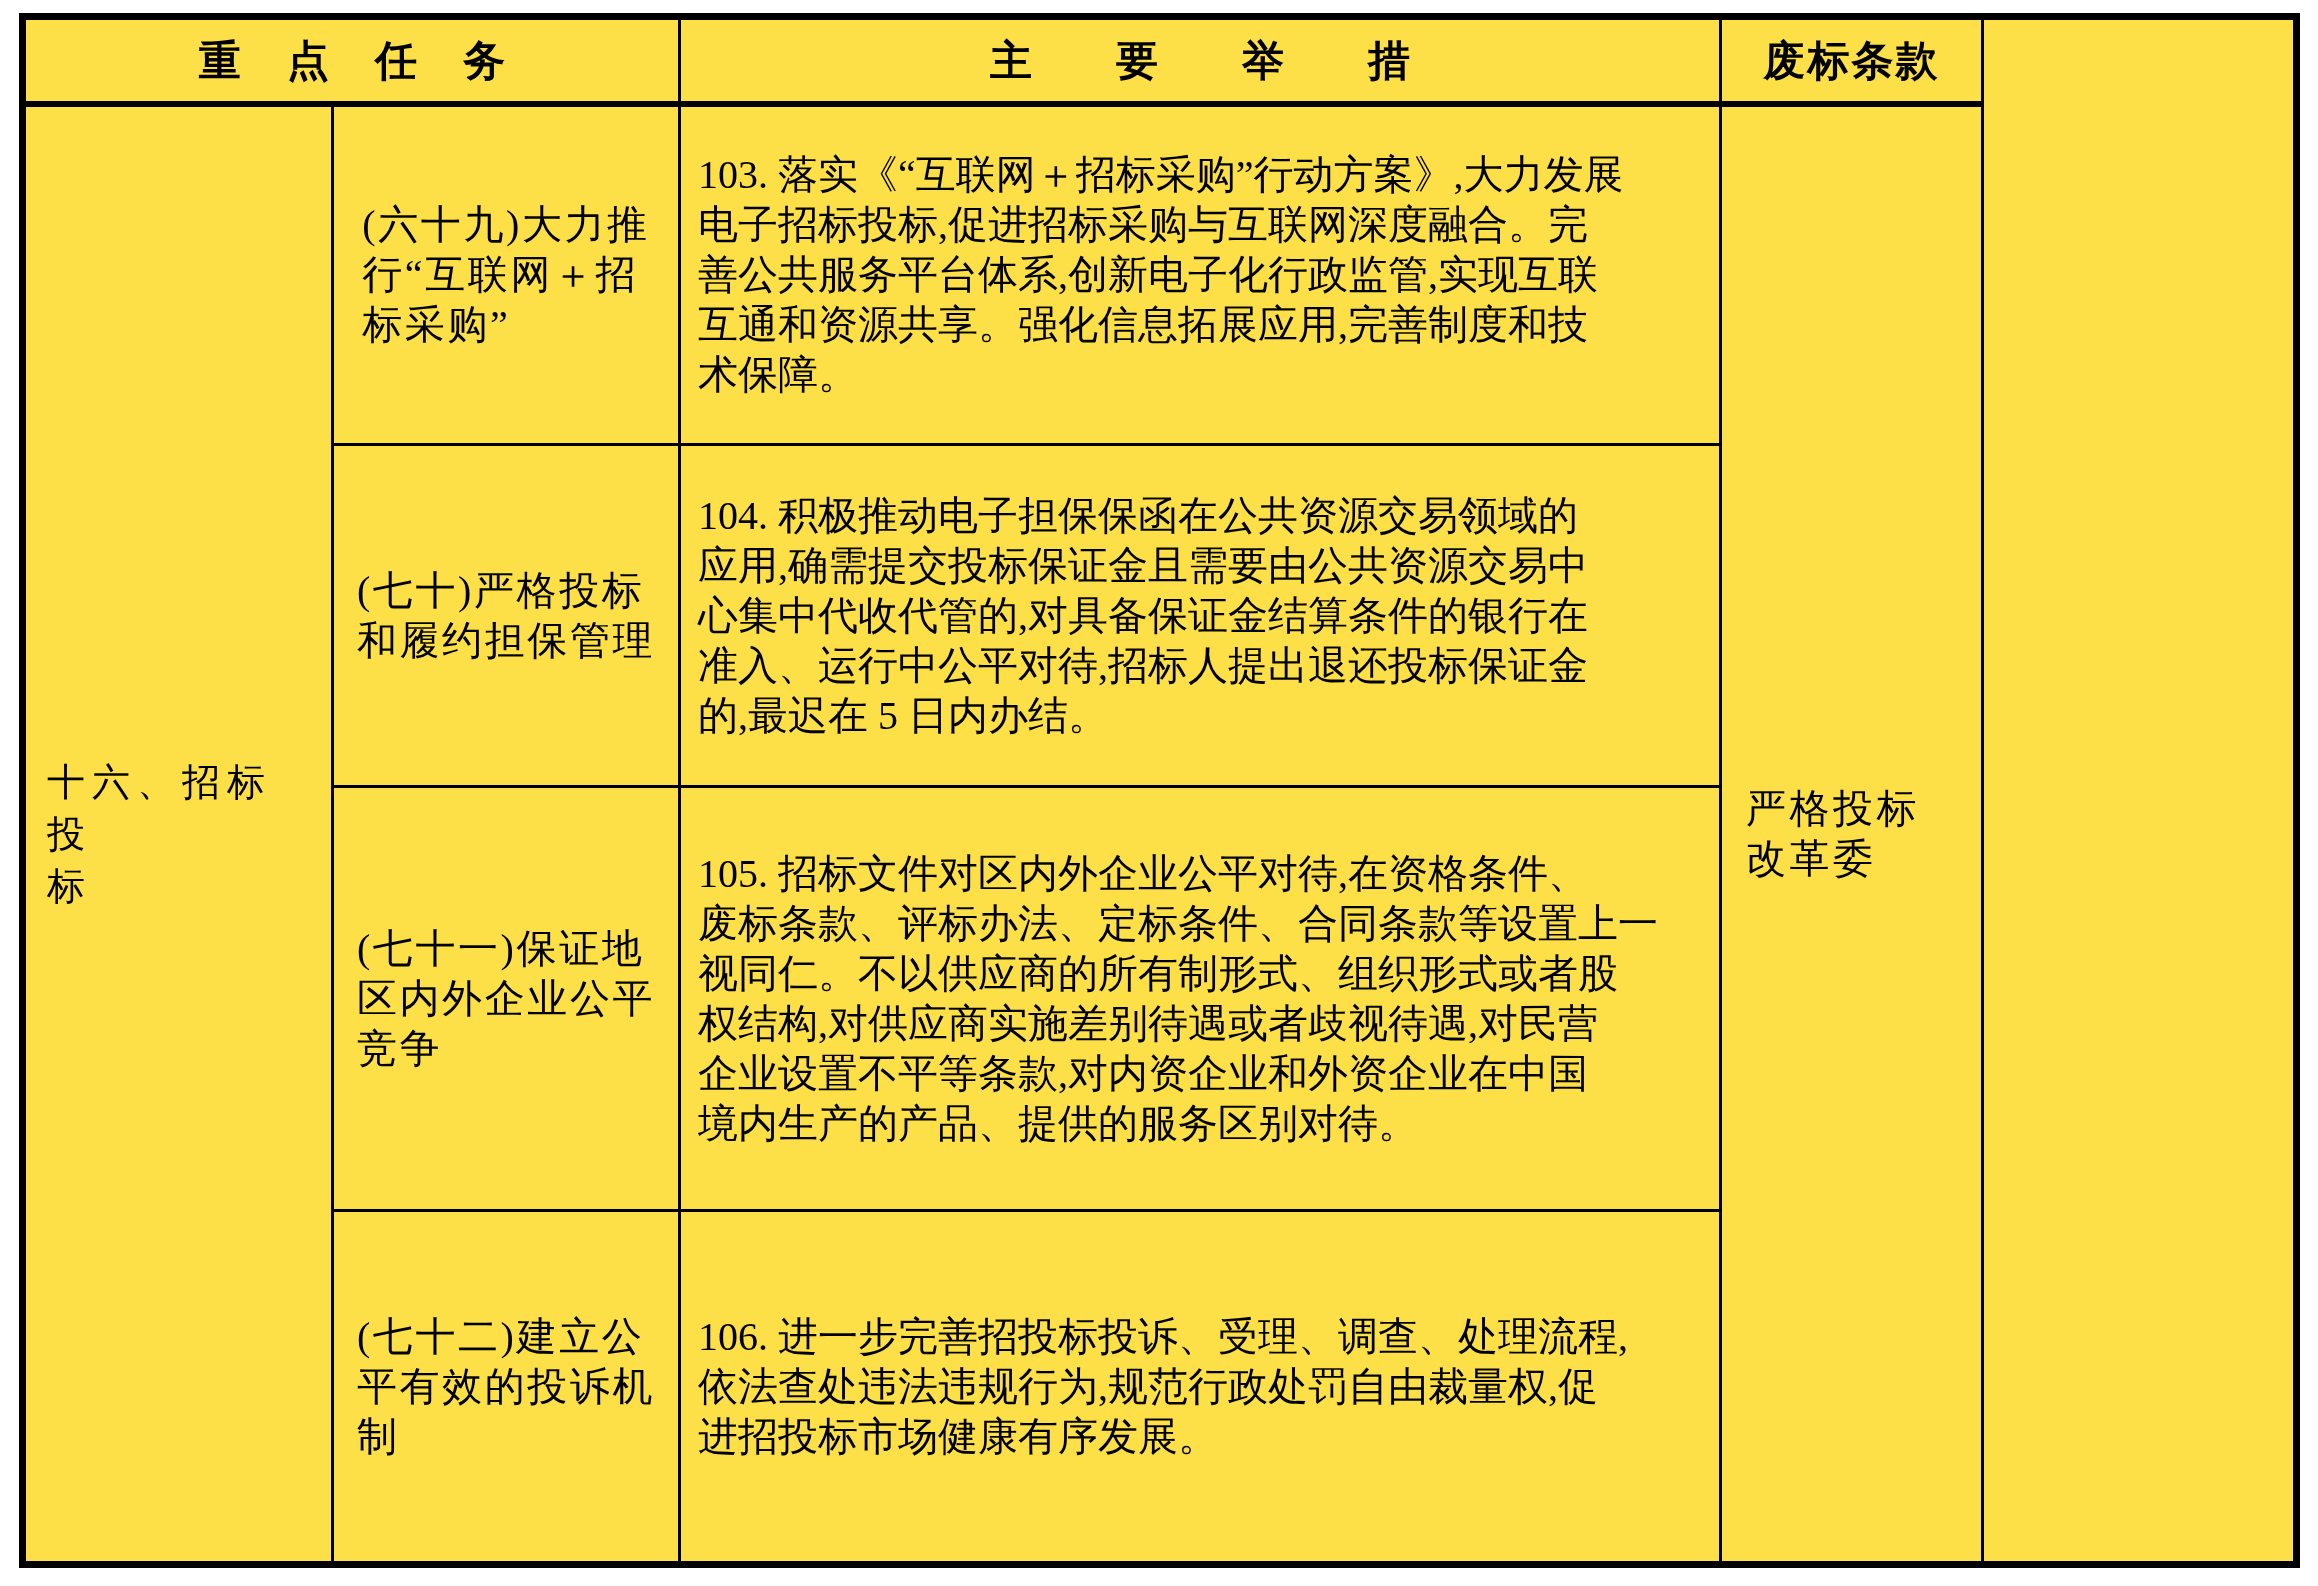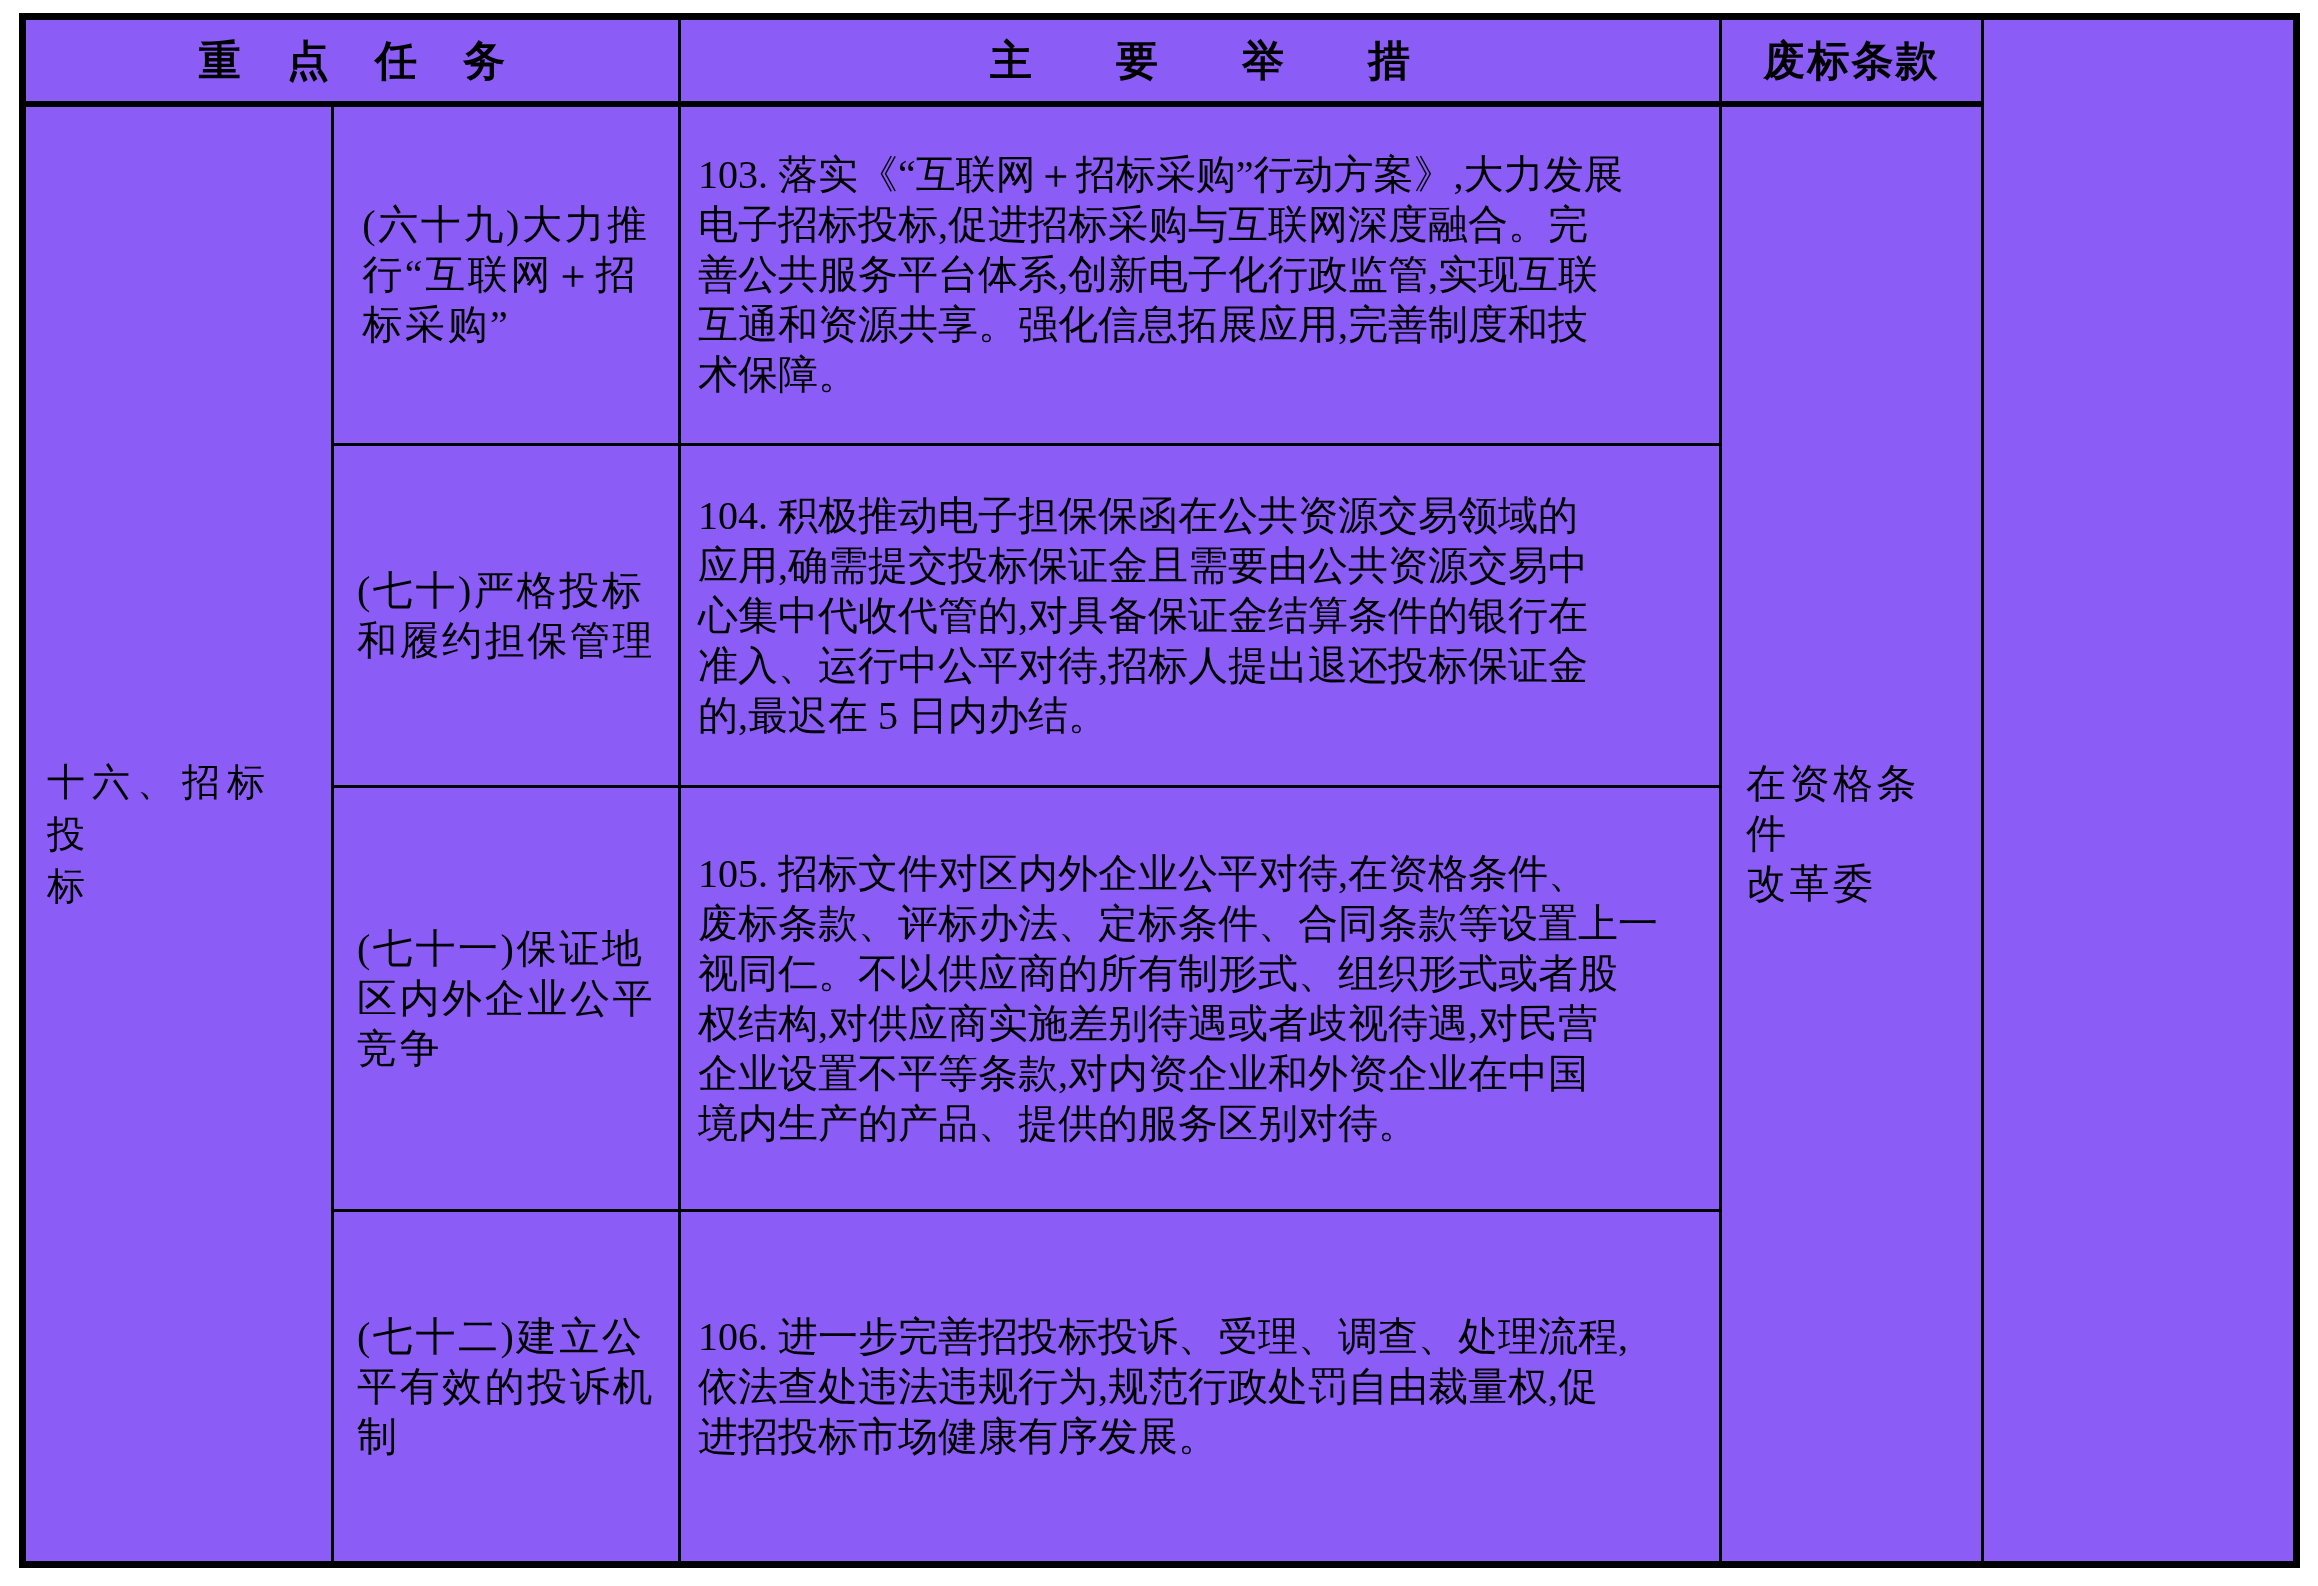--- a/index.html
+++ b/index.html
@@ -20,21 +20,21 @@
     position: absolute;
     left: 19px;
     top: 13px;
     width: 2281px;
     height: 1555px;
     border: 7px solid #000000;
     box-sizing: border-box;
     display: grid;
     grid-template-columns: 308px 347px 1041px 262px auto;
     grid-template-rows: 87px 339px 342px 424px auto;
-    background: #8b5cf6;
+    background: #fde047;
   }
   .cell {
     box-sizing: border-box;
     display: flex;
     align-items: center;
     overflow: hidden;
   }
   .br { border-right: 3.5px solid #000000; }
   .bb { border-bottom: 3.5px solid #000000; }
   .hb { border-bottom: 6px solid #000000; }
@@ -135,20 +135,20 @@
 平有效的投诉机
 制</span>
     </div>
     <div class="cell measure-cell br" style="grid-column: 3; grid-row: 5;">
       <span class="txt">106. 进一步完善招投标投诉、受理、调查、处理流程,
 依法查处违法违规行为,规范行政处罚自由裁量权,促
 进招投标市场健康有序发展。</span>
     </div>
 
     <div class="cell lead-cell br">
-      <span class="txt">在资格条件
+      <span class="txt">严格投标
 改革委</span>
     </div>
 
 
   </div>
 </div>
 
 
 </body></html>

